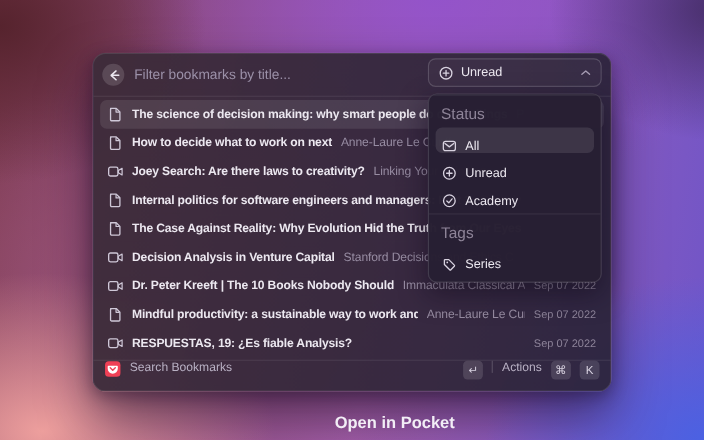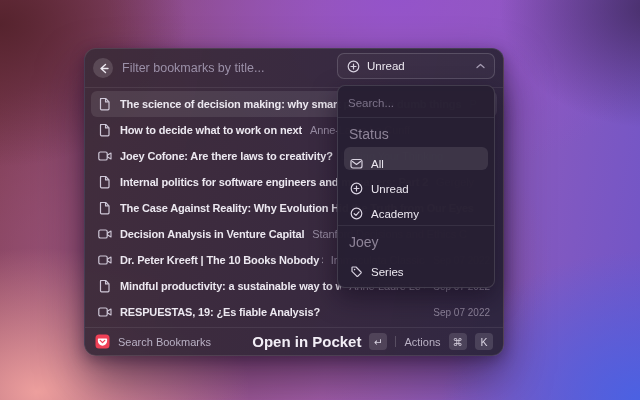--- a/index.html
+++ b/index.html
@@ -11,21 +11,21 @@
       radial-gradient(50% 60% at 100% 100%, rgba(73,98,228,0.95) 0%, rgba(73,98,228,0) 62%),
       radial-gradient(45% 55% at 0% 6%, rgba(84,34,44,0.95) 0%, rgba(84,34,44,0) 65%),
       radial-gradient(40% 50% at 102% 2%, rgba(66,42,96,0.9) 0%, rgba(66,42,96,0) 60%),
       radial-gradient(65% 65% at 62% 0%, rgba(146,82,204,0.9) 0%, rgba(146,82,204,0) 70%),
       radial-gradient(75% 70% at 32% 65%, rgba(166,92,128,0.85) 0%, rgba(166,92,128,0) 72%),
       linear-gradient(100deg, #7c3a4e 0%, #a25fb4 55%, #6f55c8 100%);
     position:relative;
   }
 
   .window {
-    position:absolute; left:84px; top:48px; width:420px; height:308px;
+    position:absolute; left:84px; top:48px; width:472px; height:308px;
     background: linear-gradient(100deg, rgba(62,44,58,0.96), rgba(45,37,62,0.97));
     border-radius:12px;
     border:1px solid rgba(255,255,255,0.10);
     box-shadow: 0 22px 45px rgba(22,10,34,0.55), 0 4px 14px rgba(22,10,34,0.35);
     display:flex; flex-direction:column;
   }
 
   
   .toolbar { height:38px; flex:0 0 38px; display:flex; align-items:center; padding:0 8px; position:relative; }
   .back-btn {
@@ -55,27 +55,27 @@
     height:26px; display:flex; align-items:center; gap:8px;
     padding:0 7px; border-radius:6px; overflow:hidden; white-space:nowrap;
   }
   .row.selected { background:rgba(255,255,255,0.09); }
   .row .ric { flex:0 0 14px; display:flex; align-items:center; }
   .row .title { font-size:11px; font-weight:bold; color:#ece8f0; letter-spacing:-0.15px; flex-shrink:1; overflow:hidden; }
   .row .subtitle { font-size:11px; color:#978ca2; letter-spacing:-0.1px; flex-shrink:1; overflow:hidden; }
   .row .date { font-size:10px; color:#8d8399; margin-left:auto; flex-shrink:0; }
 
   
-  .footer { height:27px; flex:0 0 27px; display:flex; align-items:center; padding:0 10px; gap:8px; }
+  .footer { height:27px; flex:0 0 27px; display:flex; padding:0 10px; gap:8px; }
   .pocket {
     width:15px; height:15px; border-radius:4px; display:flex; align-items:center; justify-content:center; flex:0 0 15px;
   }
   .footer .app-label { font-size:11px; color:#b9b1c4; }
   .footer .spacer { flex:1; }
-  .footer .primary { font-size:15px; font-weight:bold; color:#f2eef6; }
+  .footer .primary { font-size:15px; font-weight:bold; color:#f2eef6;margin-top:48px; }
   .kbd {
     min-width:18px; height:17px; padding:0 4px; border-radius:4px;
     background:rgba(255,255,255,0.13); color:#d8d2e0; font-size:10.5px;
     display:flex; align-items:center; justify-content:center;
   }
   .footer .vbar { width:1px; height:11px; background:rgba(255,255,255,0.18); }
   .footer .secondary { font-size:11px; color:#b9b1c4; }
 
   
   .dropdown {
@@ -159,21 +159,21 @@
   </div>
 
   <div class="row">
 
     <span class="ric">
       <svg width="14" height="12" viewBox="0 0 14 12">
             <rect x="0.8" y="2" width="8.4" height="8" rx="1.6" stroke="#cfc8d8" stroke-width="1.2" fill="none"></rect>
             <path d="M9.6 5 L13 3 v6 L9.6 7 Z" stroke="#cfc8d8" stroke-width="1.1" fill="none" stroke-linejoin="round"></path>
           </svg>
     </span>
-    <span class="title">Joey Cofone: Are there laws to creativity?</span>
+    <span class="title">Joey Search: Are there laws to creativity?</span>
     <span class="subtitle">Linking Your Thinking</span>
 
   </div>
 
   <div class="row">
     <span class="ric">
       <svg width="13" height="14" viewBox="0 0 13 14">
             <path d="M2.5 1.5 h5.2 L11 4.8 v7 a1 1 0 0 1 -1 1 h-6.5 a1 1 0 0 1 -1 -1 v-9.3 a1 1 0 0 1 1 -1 Z" stroke="#cfc8d8" stroke-width="1.2" fill="none" stroke-linejoin="round"></path>
             <path d="M7.5 1.7 v3.2 h3.3" stroke="#cfc8d8" stroke-width="1.1" fill="none" stroke-linejoin="round"></path>
           </svg>
@@ -263,23 +263,20 @@
     <div class="spacer"></div>
     <span class="primary">Open in Pocket</span>
     <span class="kbd">↵</span>
     <div class="vbar"></div>
     <span class="secondary">Actions</span>
     <span class="kbd">⌘</span>
     <span class="kbd">K</span>
   </div>
 
   <div class="dropdown">
-    <div class="dd-search">
-      <input type="text" placeholder="Search..." style="">
-    </div>
     <div class="dd-divider"></div>
     <div class="dd-section">
       <div class="dd-label">Status</div>
       <div class="dd-item selected">
         <span class="dic">
             <svg width="13" height="13" viewBox="0 0 13 13">
               <rect x="1" y="2.5" width="11" height="8.5" rx="2" stroke="#d8d2e0" stroke-width="1.2" fill="none"></rect>
               <path d="M2.5 4.5 L6.5 7.5 L10.5 4.5" stroke="#d8d2e0" stroke-width="1.2" fill="none" stroke-linecap="round" stroke-linejoin="round"></path>
             </svg>
           </span>
@@ -299,21 +296,21 @@
             <svg width="13" height="13" viewBox="0 0 13 13">
               <circle cx="6.5" cy="6.5" r="5.3" stroke="#d8d2e0" stroke-width="1.2" fill="none"></circle>
               <path d="M4.2 6.7 L6 8.4 L9 4.8" stroke="#d8d2e0" stroke-width="1.2" fill="none" stroke-linecap="round" stroke-linejoin="round"></path>
             </svg>
           </span>
         <span>Academy</span>
       </div>
     </div>
     <div class="dd-divider"></div>
     <div class="dd-section">
-      <div class="dd-label">Joey</div>
+      <div class="dd-label">Tags</div>
       <div class="dd-item">
         <span class="dic">
             <svg width="13" height="13" viewBox="0 0 13 13">
               <path d="M2 2.6 a0.6 0.6 0 0 1 0.6 -0.6 h3.4 l5 5 a0.8 0.8 0 0 1 0 1.1 l-3.1 3.1 a0.8 0.8 0 0 1 -1.1 0 l-4.8 -4.8 Z" stroke="#d8d2e0" stroke-width="1.2" fill="none" stroke-linejoin="round"></path>
               <circle cx="4.6" cy="4.6" r="0.8" fill="#d8d2e0"></circle>
             </svg>
           </span>
         <span>Series</span>
       </div>
     </div>

